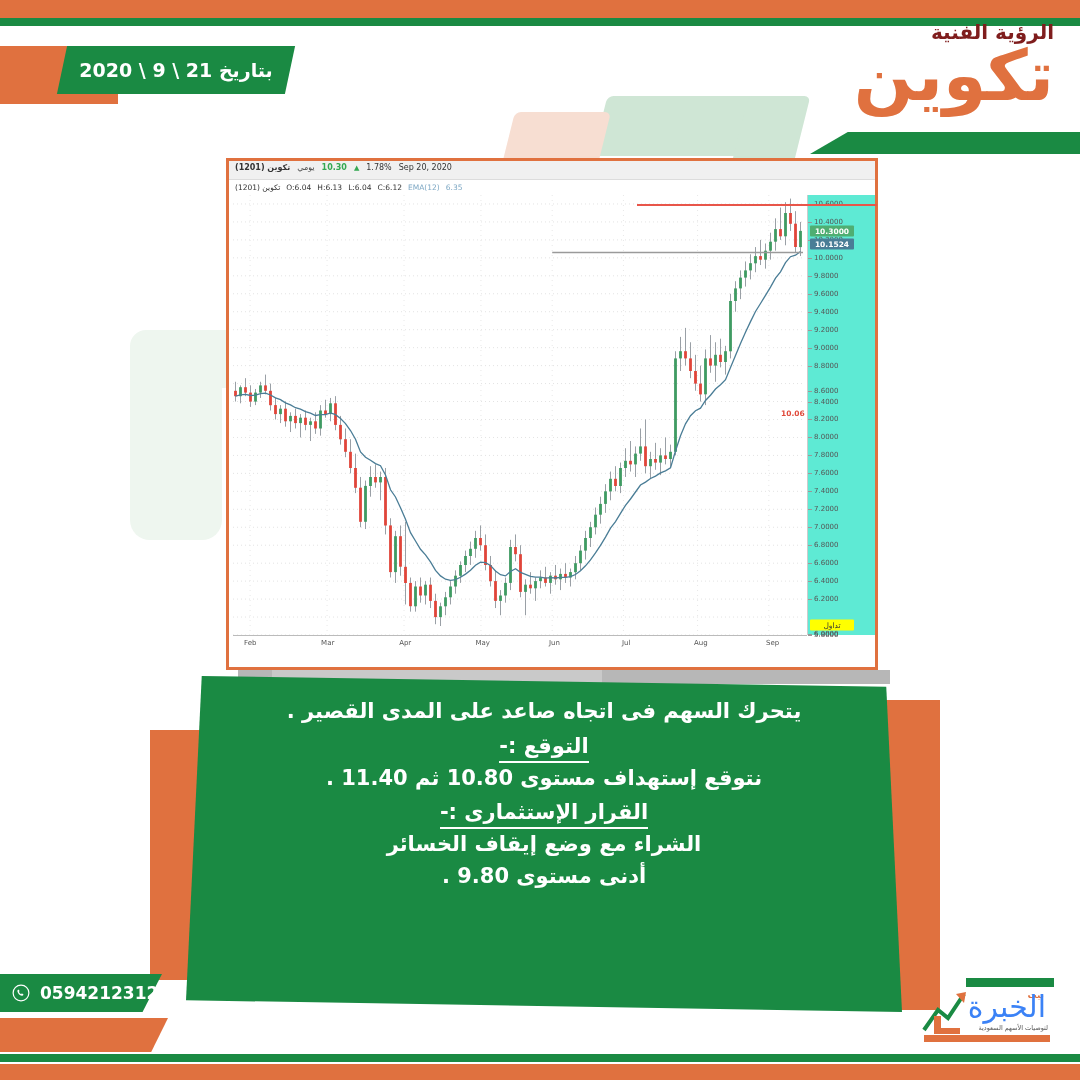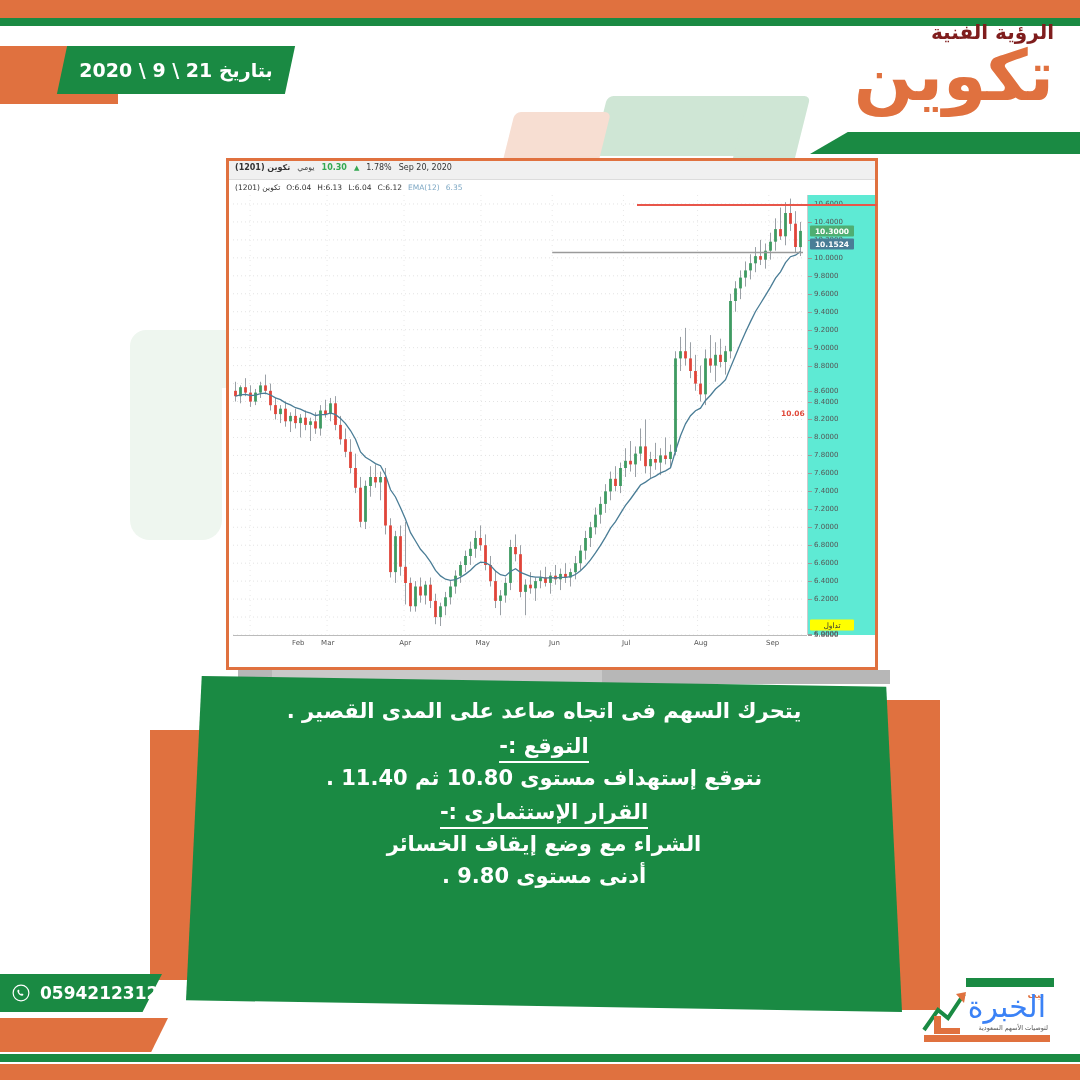--- a/index.html
+++ b/index.html
@@ -465,21 +465,21 @@
           <div class="ptick" style="top: 417px; margin-top: 22px;">6.0000</div>
           <div class="ptick" style="top: 440px;">5.8000</div>
         </div>
       <div class="badge badge-green" id="badge-close" style="top: 35.9184px;">10.3000</div>
       <div class="badge badge-blue" id="badge-cursor" style="top: 49.1722px;">10.1524</div>
       <div class="badge badge-yellow" style="top:430px;">تداول</div>
     </div>
 
     <div class="xaxis">
       <div id="x-ticks">
-          <div class="xtick" style="left: 3%; margin-left: 48px;">Feb</div>
+          <div class="xtick" style="left: 3%;">Feb</div>
           <div class="xtick" style="left: 16.5%;">Mar</div>
           <div class="xtick" style="left: 30%;">Apr</div>
           <div class="xtick" style="left: 43.5%;">May</div>
           <div class="xtick" style="left: 56%;">Jun</div>
           <div class="xtick" style="left: 68.5%;">Jul</div>
           <div class="xtick" style="left: 81.5%;">Aug</div>
           <div class="xtick" style="left: 94%;">Sep</div>
         </div>
     </div>
 

